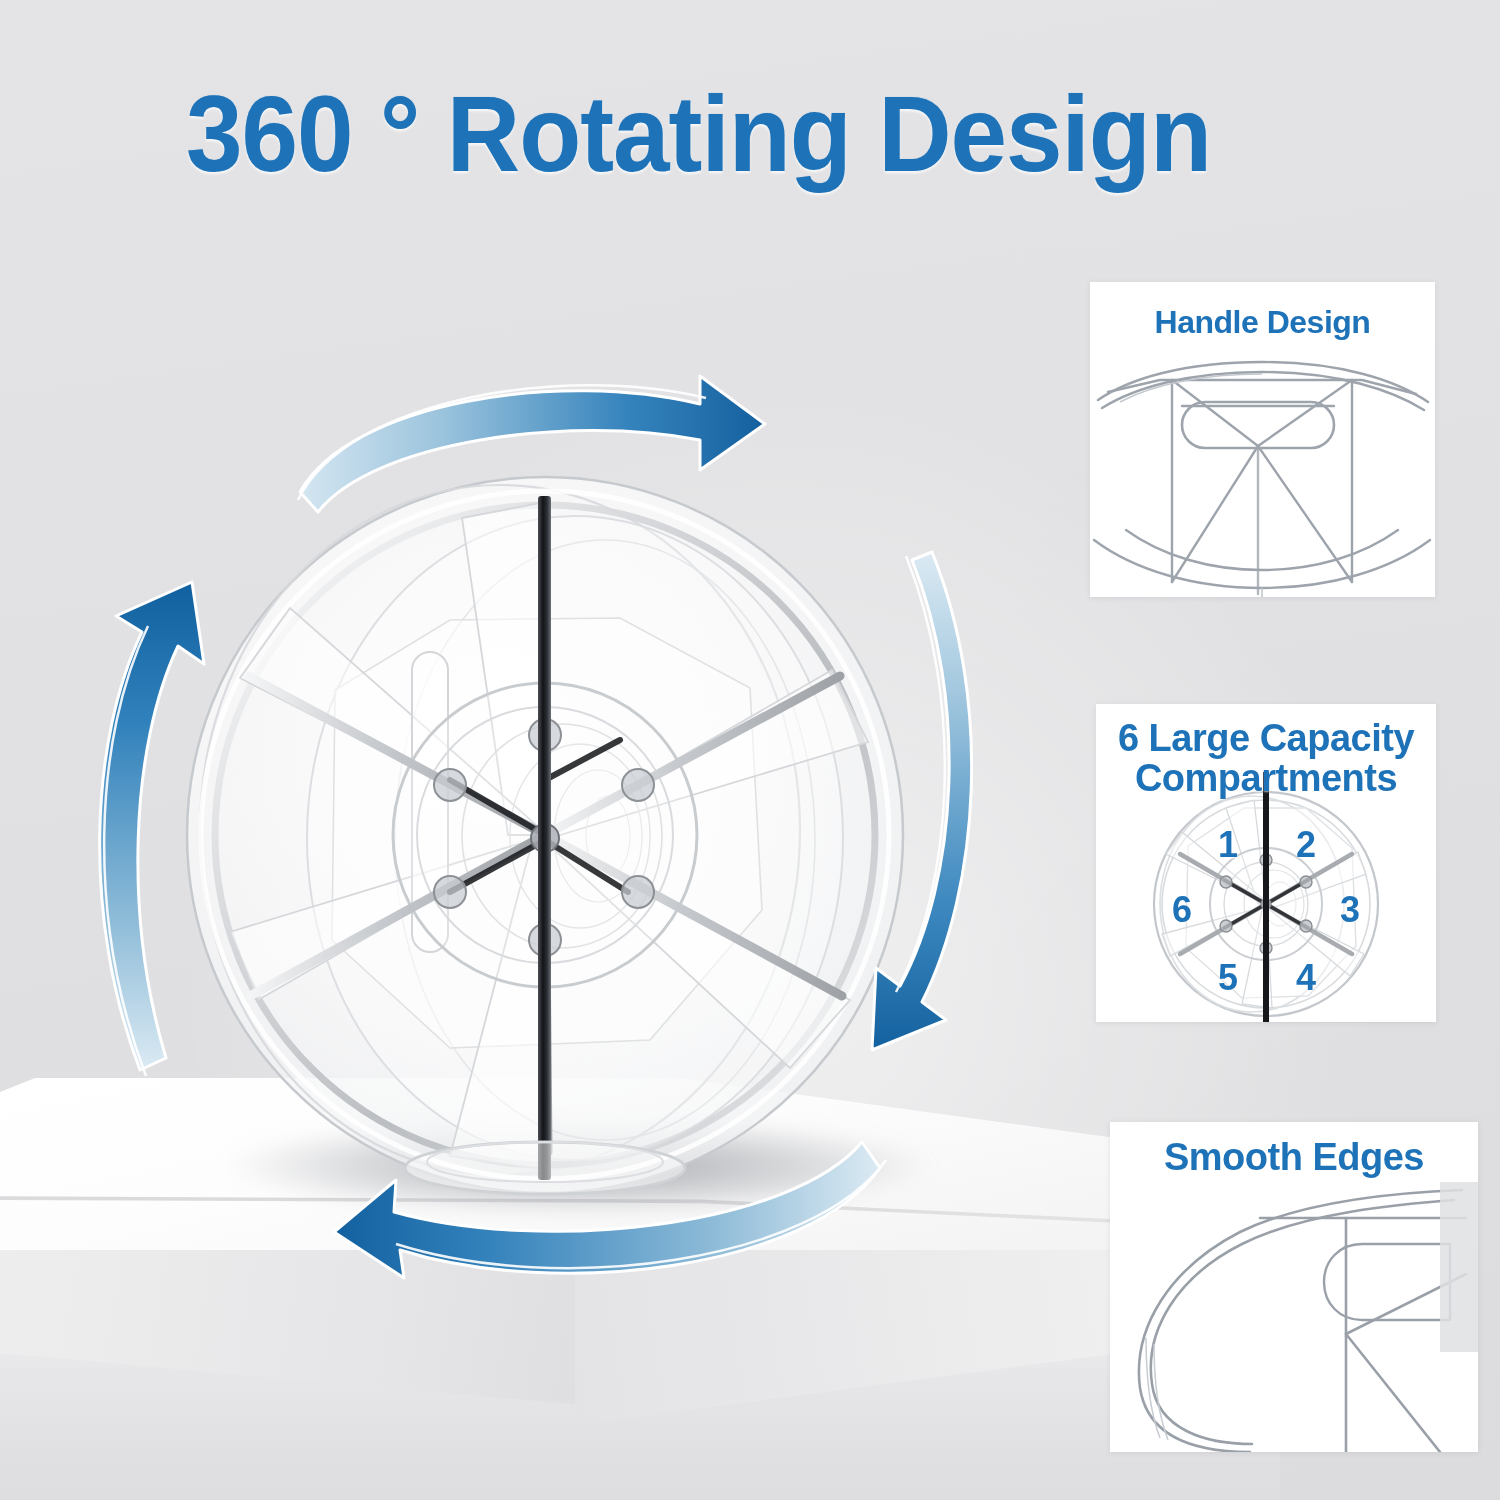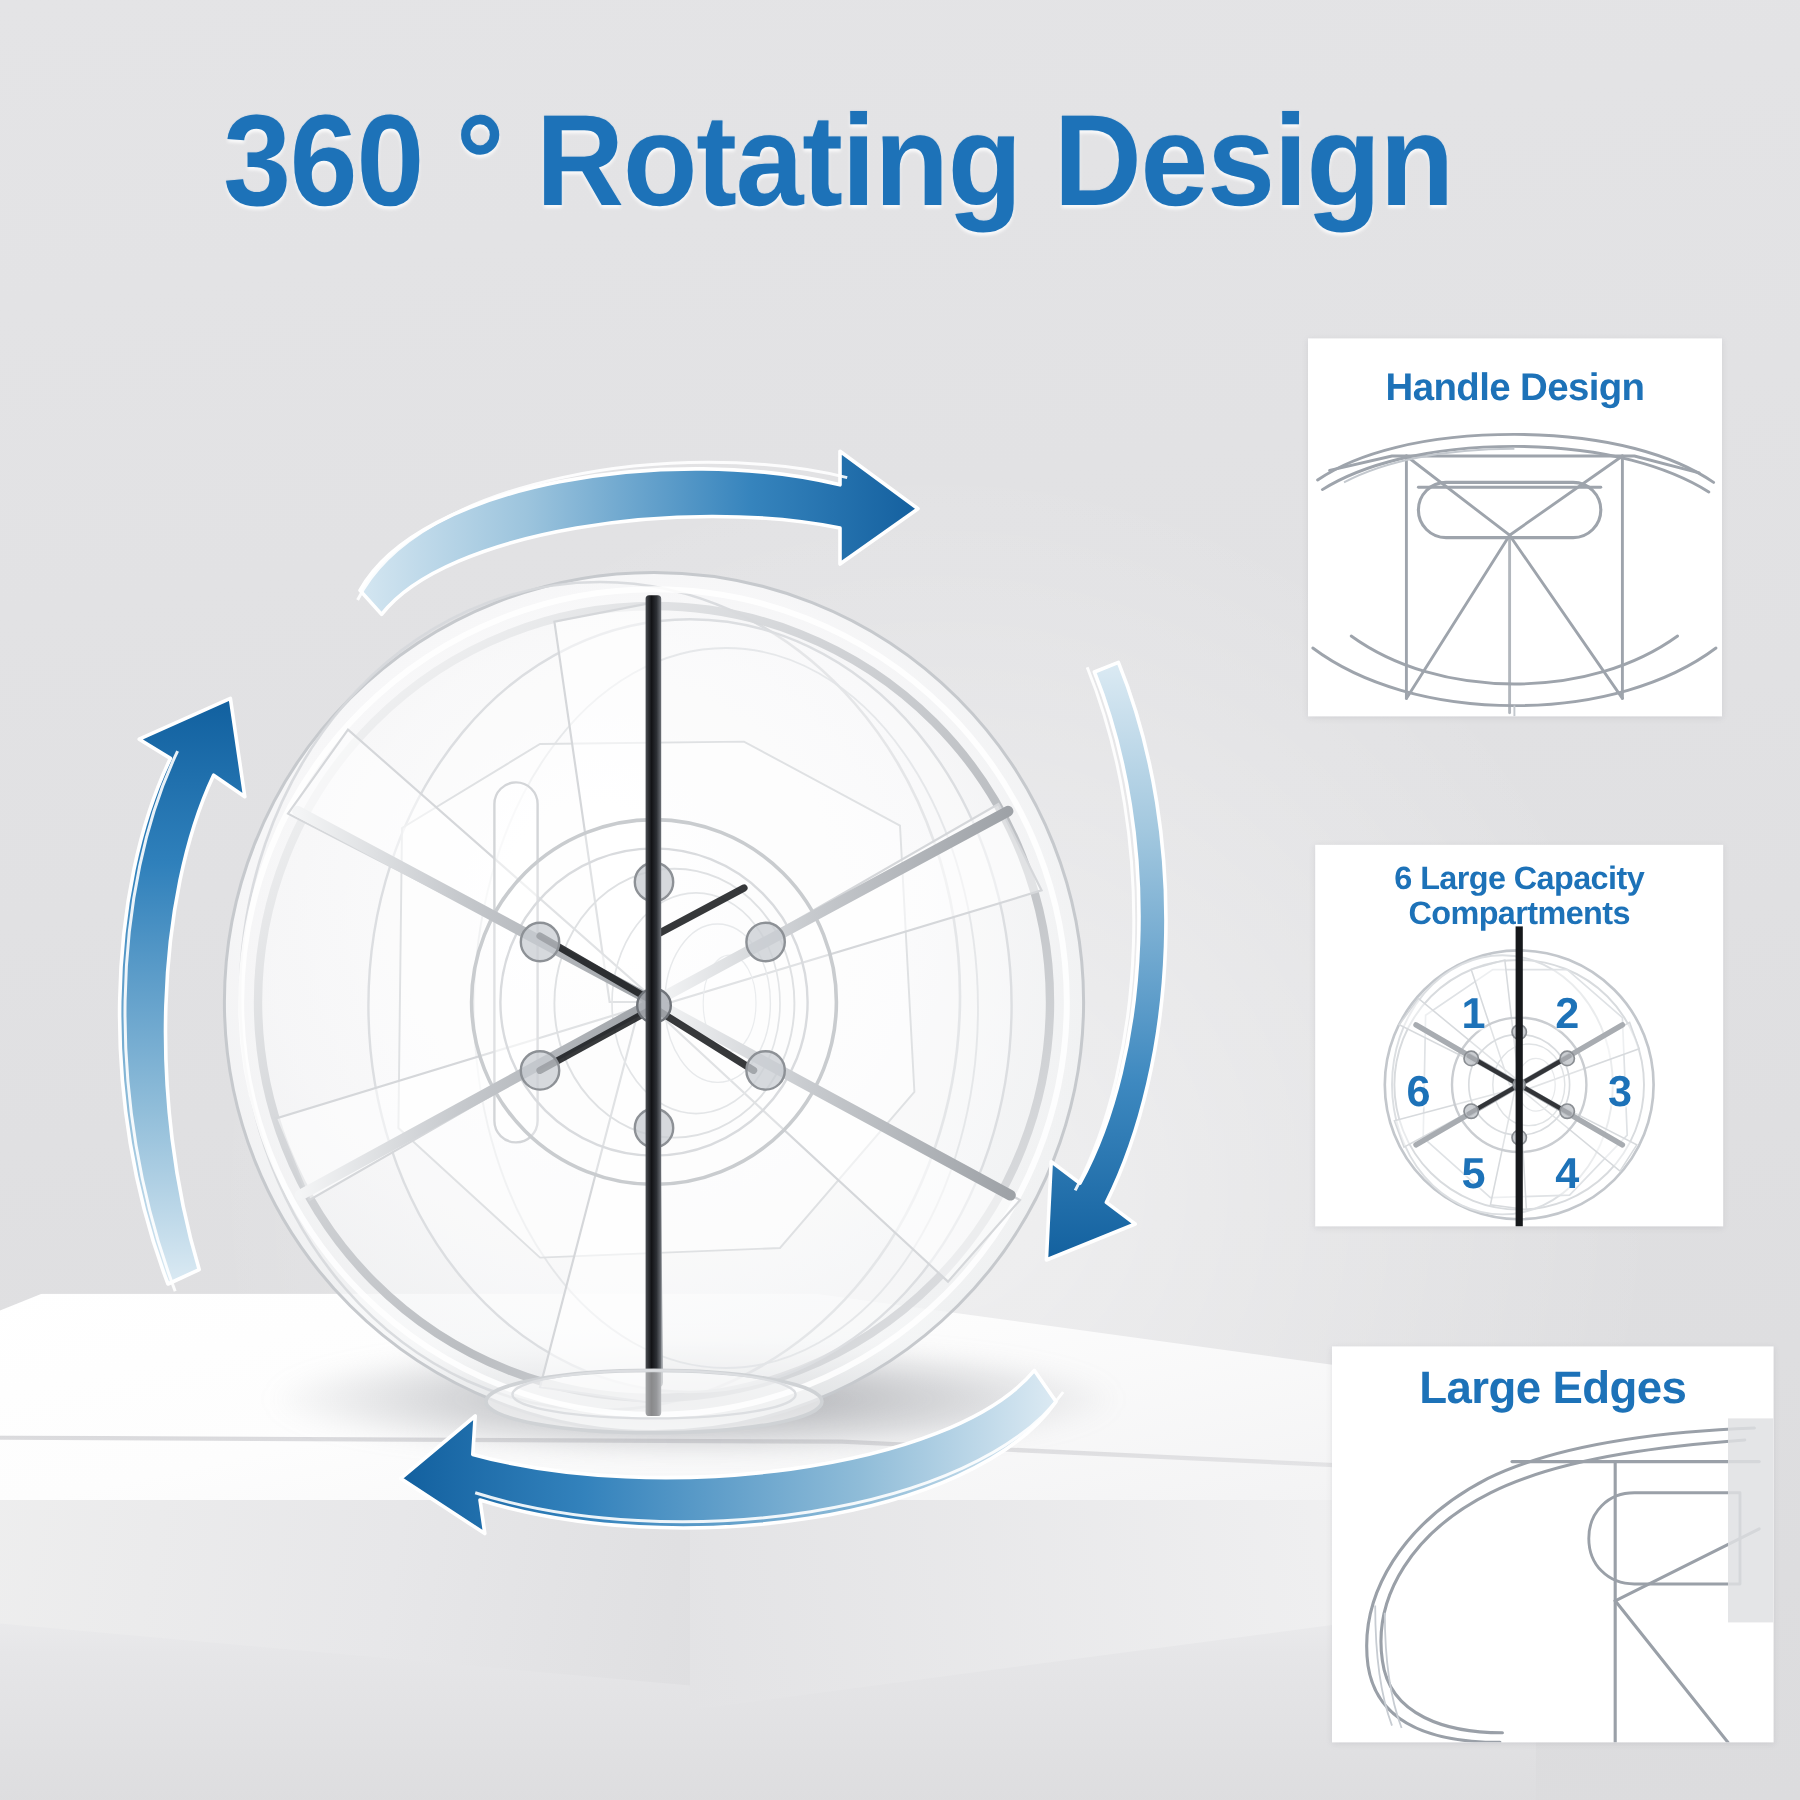--- a/index.html
+++ b/index.html
@@ -77,21 +77,21 @@
   }
   .panel-title{
     position:absolute;left:0;width:100%;text-align:center;
     color:#1d72b8;font-weight:700;
     text-shadow:0 1px 2px rgba(255,255,255,.7);
     white-space:nowrap;
   }
   #panel-handle{left:1090px;top:282px;width:345px;height:315px;}
   #panel-handle .panel-title{top:22px;font-size:32px;letter-spacing:-.5px;}
   #panel-compart{left:1096px;top:704px;width:340px;height:318px;}
-  #panel-compart .panel-title{top:14px;font-size:27px;line-height:1.06;letter-spacing:-.5px;white-space:normal;padding:0 6px;box-sizing:border-box;}
+  #panel-compart .panel-title{top:14px;font-size:38px;line-height:1.06;letter-spacing:-.5px;white-space:normal;padding:0 6px;box-sizing:border-box;}
   #panel-smooth{left:1110px;top:1122px;width:368px;height:330px;}
   #panel-smooth .panel-title{top:14px;font-size:38px;letter-spacing:-.5px;}
 
   .panel-art{position:absolute;left:0;top:0;width:100%;height:100%;}
   .panel-art svg{width:100%;height:100%;display:block;}
 
   .cnum{
     position:absolute;color:#1d72b8;font-weight:700;font-size:36px;
     text-shadow:0 1px 2px rgba(255,255,255,.9);
   }
@@ -368,16 +368,16 @@
           <path d="M 252 122 C 230 122, 214 138, 214 160 C 214 182, 230 198, 252 198 L 340 198 L 340 122 Z" stroke-width="2.4"></path>
         </g>
         <g stroke="#c7ccd2" stroke-width="1.5" fill="none">
           <path d="M 36 216 C 36 256, 40 290, 50 316"></path>
           <path d="M 44 222 C 44 258, 48 292, 58 318"></path>
         </g>
 
         <rect x="330" y="60" width="42" height="170" fill="#dfe1e3" stroke="none" opacity="0.85"></rect>
       </svg>
     </div>
-    <div class="panel-title">Large Edges</div>
+    <div class="panel-title">Smooth Edges</div>
   </div>
 
 </div>
 
 </body></html>

